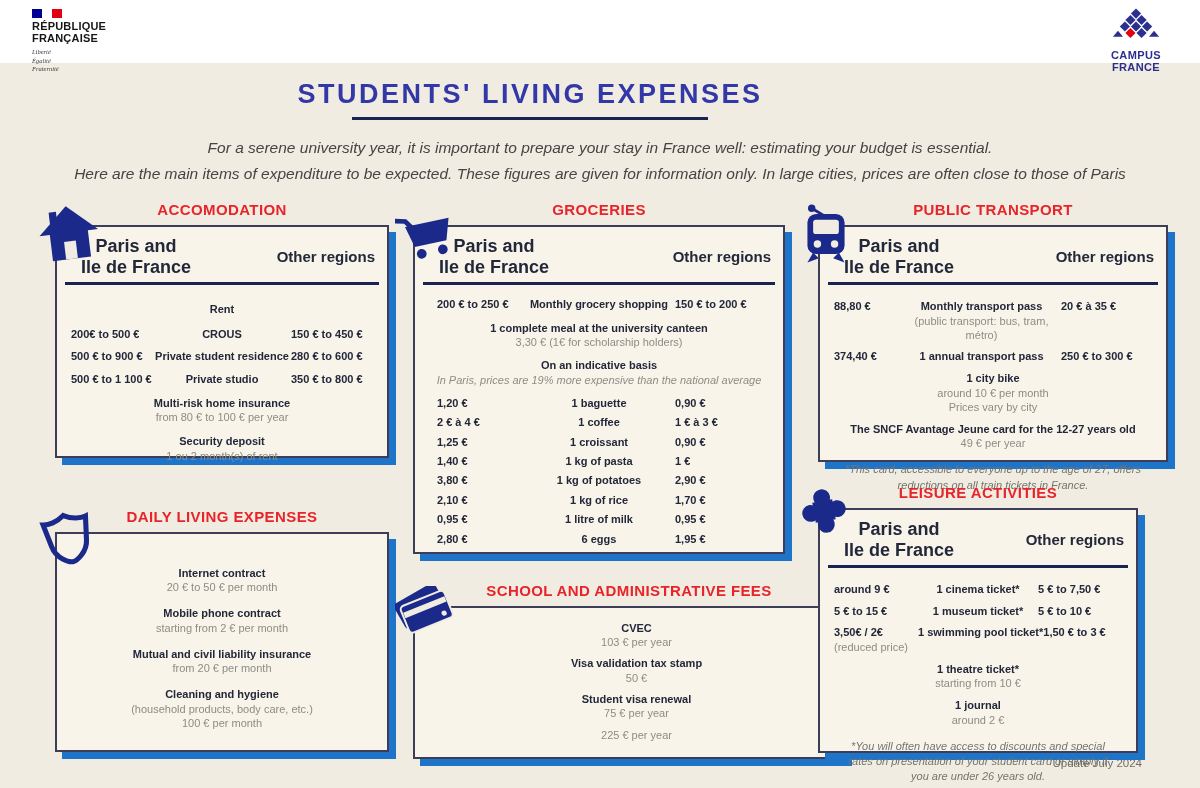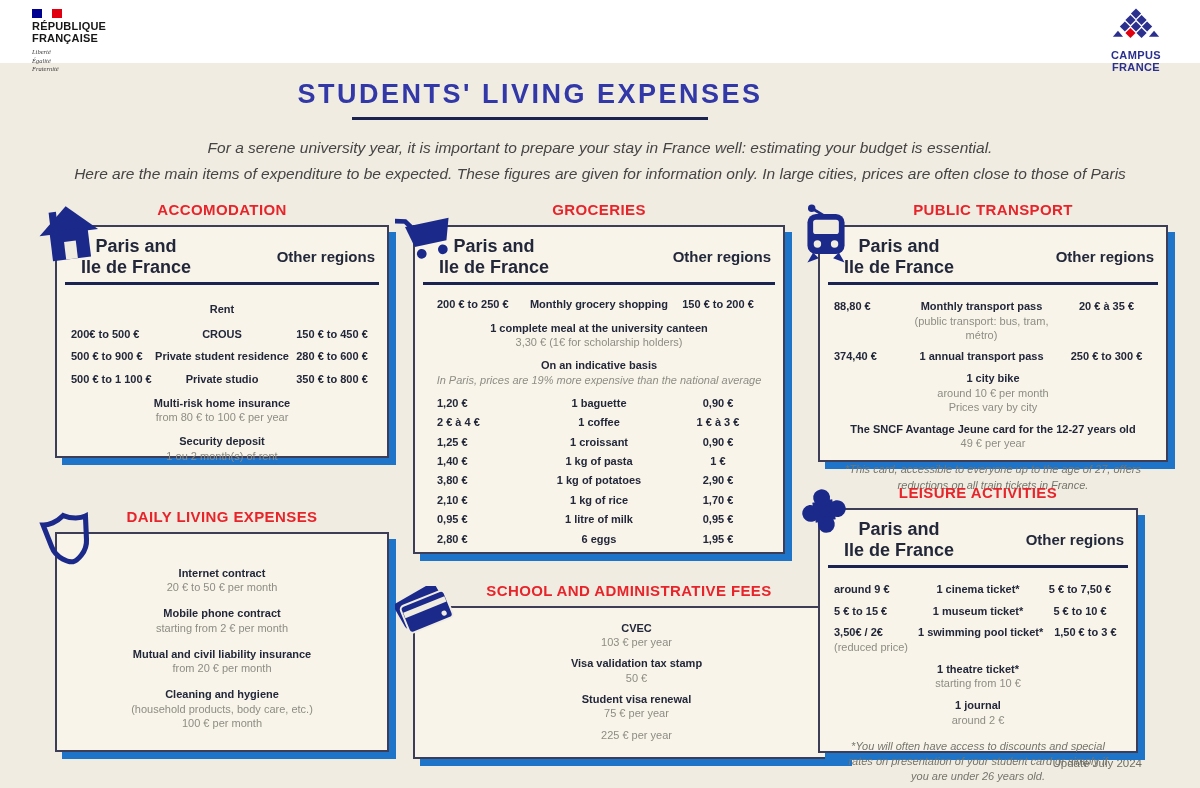--- a/index.html
+++ b/index.html
@@ -42,21 +42,21 @@
   .ph-right{font-weight:bold;font-size:15px;}
   .prule{height:3px;background:#1b2450;margin:2px 8px 5px;}
 
   .rows{padding:2px 10px 8px;}
   .row3{display:grid;align-items:start;margin:9px 0;}
   .cols-a .row3{grid-template-columns:86px 1fr 86px;}
   .cols-b .row3{grid-template-columns:90px 1fr 90px;}
   .cols-c .row3{grid-template-columns:72px 1fr 95px;}
   .cols-d .row3{grid-template-columns:88px 1fr 88px;}
   .cl{text-align:left;padding-left:4px;}
-  .cr{text-align:center;padding-right:4px;}
+  .cr{text-align:left;padding-right:4px;}
   .cc{text-align:center;}
   .lbl{font-weight:bold;font-size:11px;line-height:1.22;}
   .row3 .lbl{white-space:nowrap;}
   .v{font-weight:bold;font-size:11px;line-height:1.22;white-space:nowrap;}
   .sub{font-size:11px;color:#8d8d85;line-height:1.28;font-weight:normal;}
   .subi{font-size:11px;color:#8d8d85;font-style:italic;line-height:1.28;}
   .crow{text-align:center;margin:11px 0;}
   .note{font-size:11px;font-style:italic;color:#75756d;text-align:center;margin:12px 14px 6px;line-height:1.4;}
 
   #sec-accommodation{left:55px;top:201px;width:334px;}

